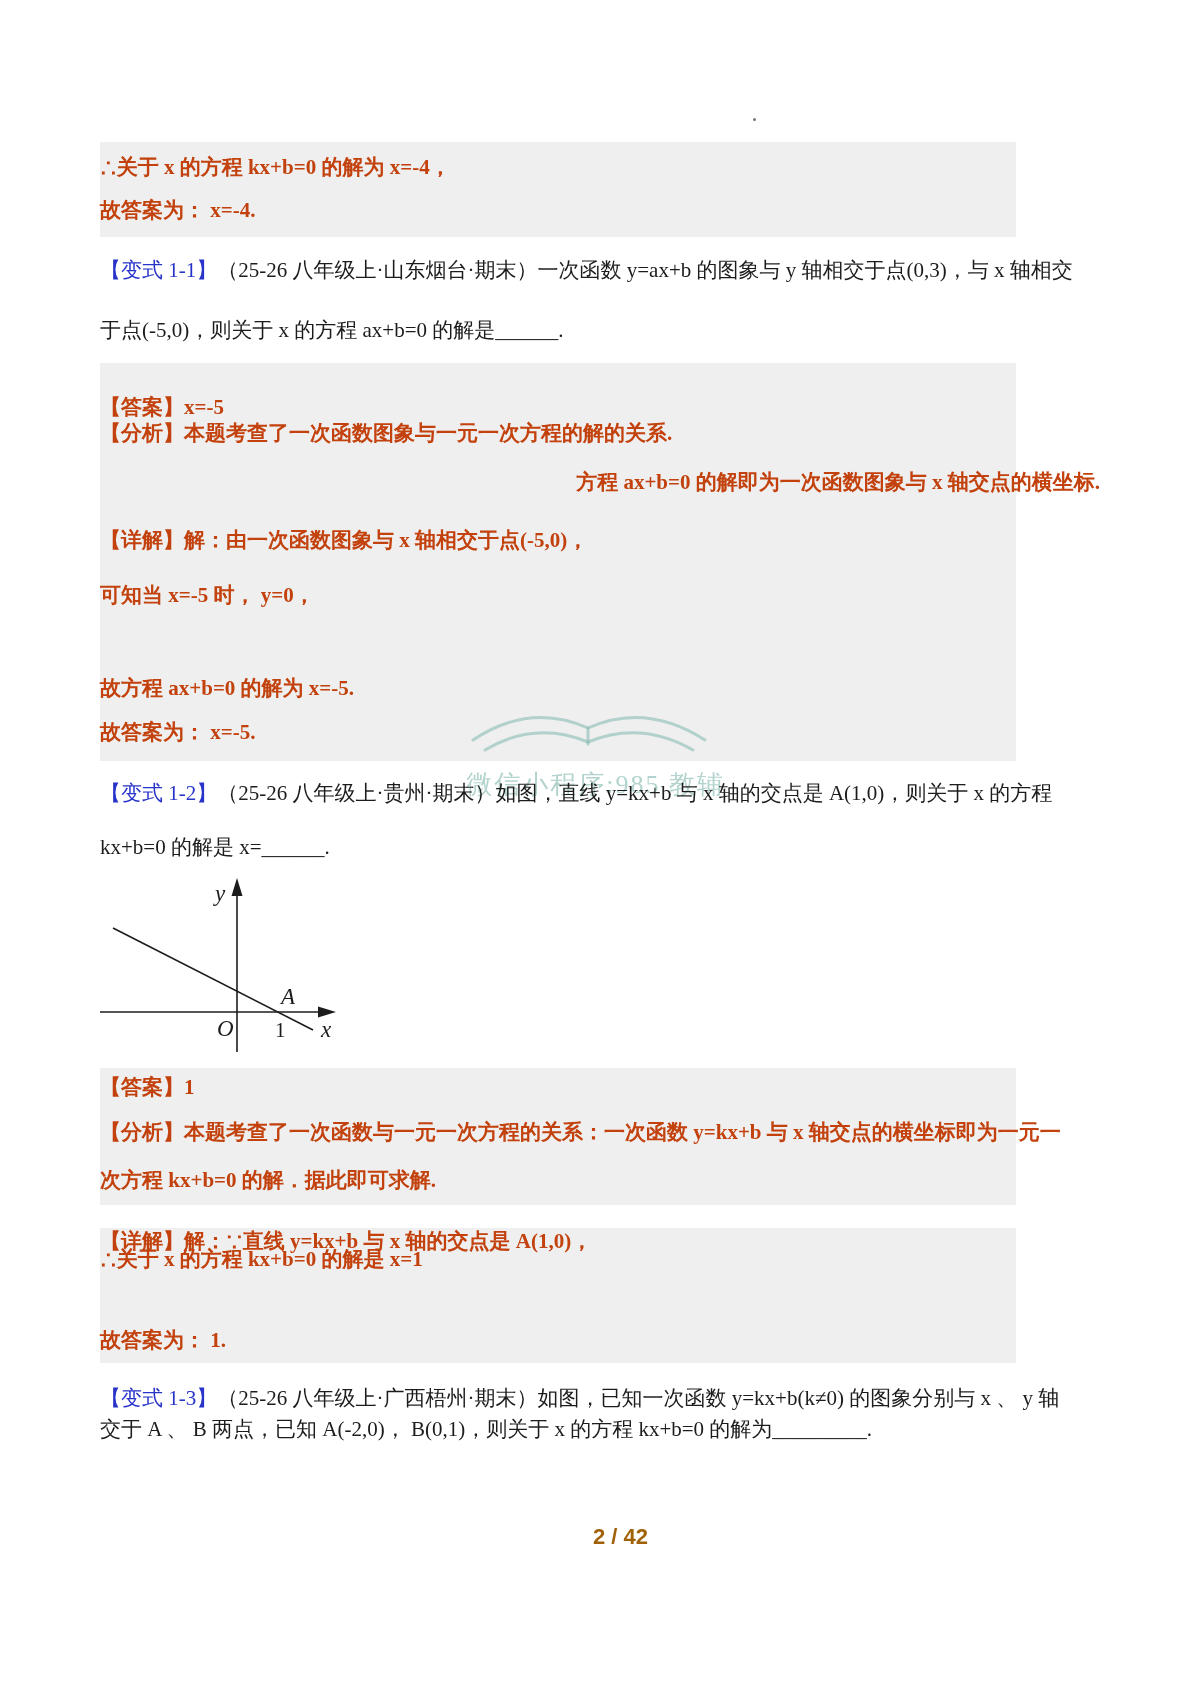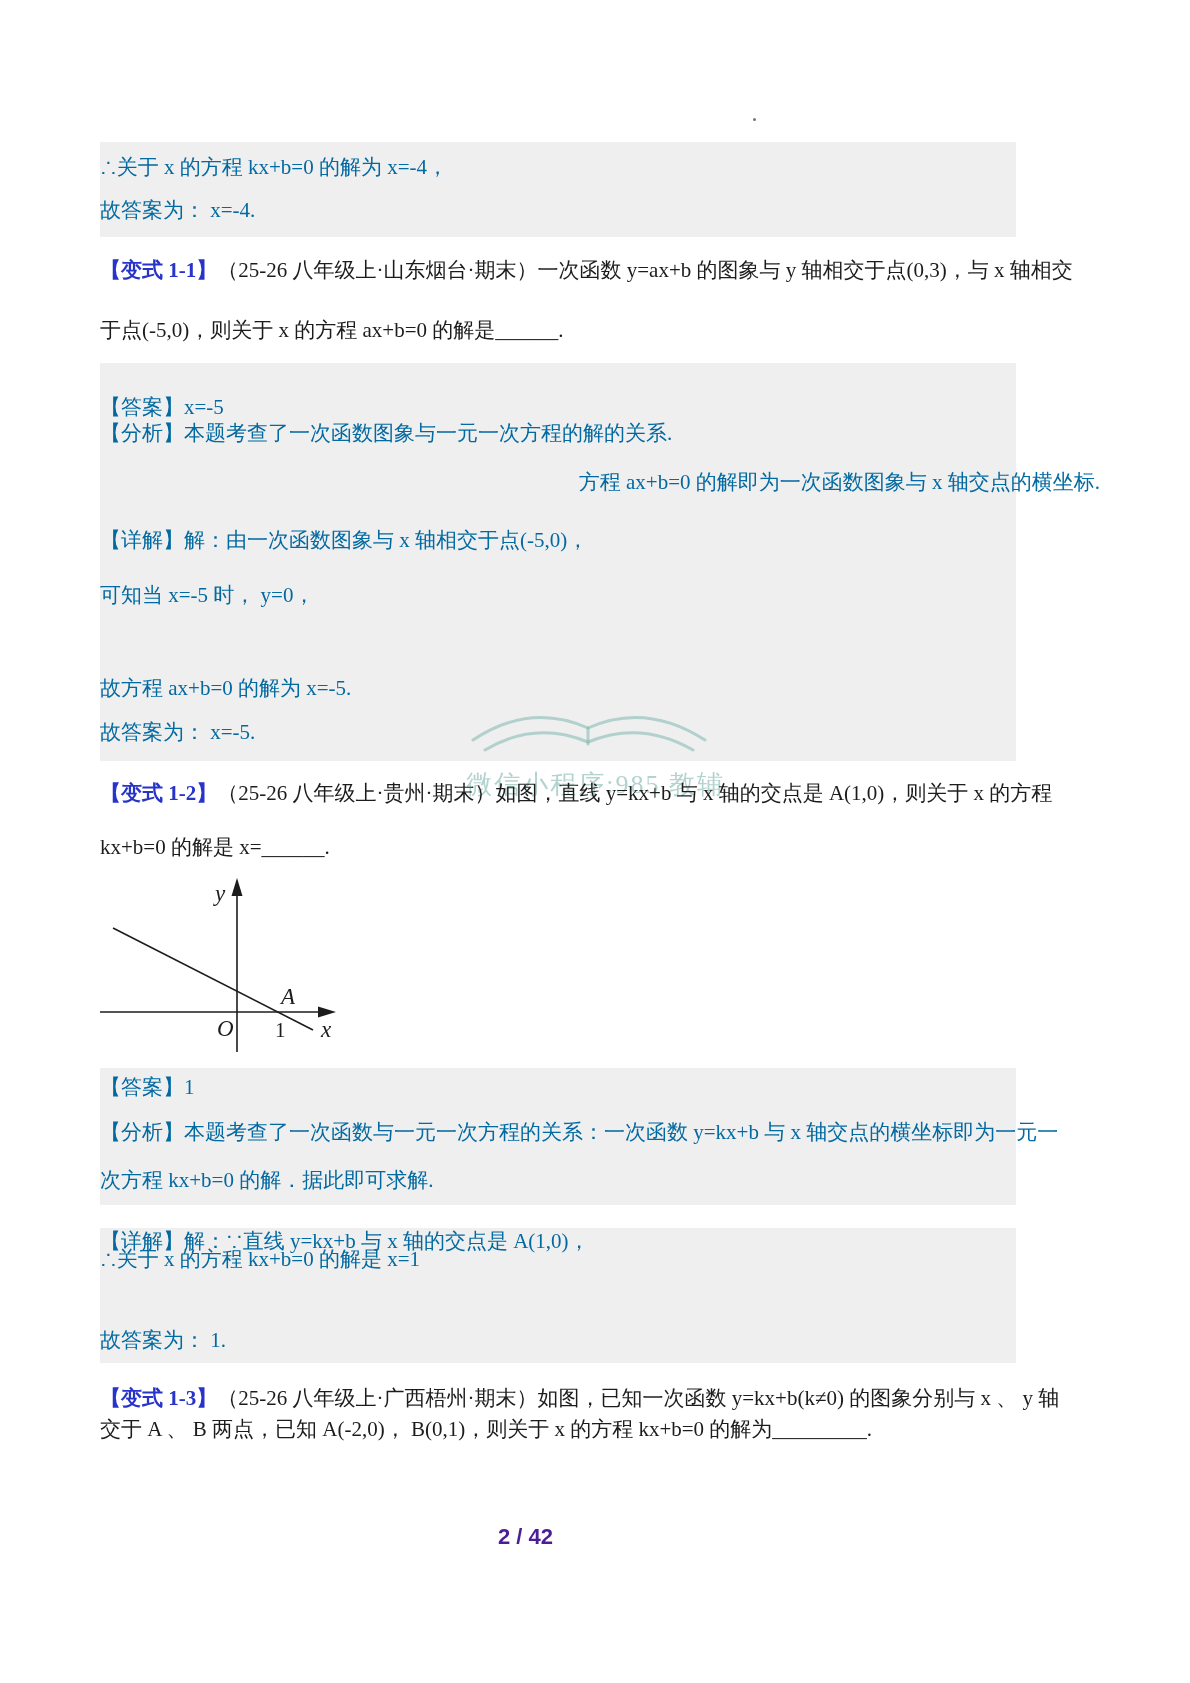--- a/index.html
+++ b/index.html
@@ -1,29 +1,29 @@
 <!DOCTYPE html>
 <html><head>
 <meta charset="utf-8">
 <style>
   html,body{margin:0;padding:0;background:#ffffff;}
   .page{position:relative;width:1190px;height:1683px;background:#ffffff;overflow:hidden;
         font-family:"Liberation Serif", serif;color:#1c1c1c;}
   .graybox{position:absolute;left:100px;width:916px;background:#efefef;}
   .tline{position:absolute;left:100px;width:1000px;font-size:21px;line-height:30px;white-space:nowrap;}
-  .red{color:#0369a1;}
+  .red{color:#c2410c;font-weight:bold;}
   .black{color:#1c1c1c;}
-  .plabel{color:#2733c9;font-weight:bold;}
+  .plabel{color:#2733c9;font-weight:normal;}
   .stray-dot{position:absolute;width:3px;height:3px;border-radius:50%;background:#777;}
   .watermark{position:absolute;text-align:right;pointer-events:none;}
   .watermark .wm-text{font-size:26px;letter-spacing:2px;color:rgba(128,184,174,0.60);
         font-family:"Liberation Serif", serif;}
   .figure{position:absolute;}
   .footer{position:absolute;font-family:"Liberation Sans", sans-serif;font-weight:bold;
-        font-size:22px;color:#4c1d95;text-align:left;}
+        font-size:22px;color:#a16207;text-align:right;}
   svg text{font-family:"Liberation Serif", serif;fill:#1c1c1c;}
 </style>
 </head>
 <body>
 
 <div class="page">
 
   <div class="stray-dot" style="left:753px;top:118px;"></div>
 
   <div class="graybox" style="top:142px;height:95px;"></div>

